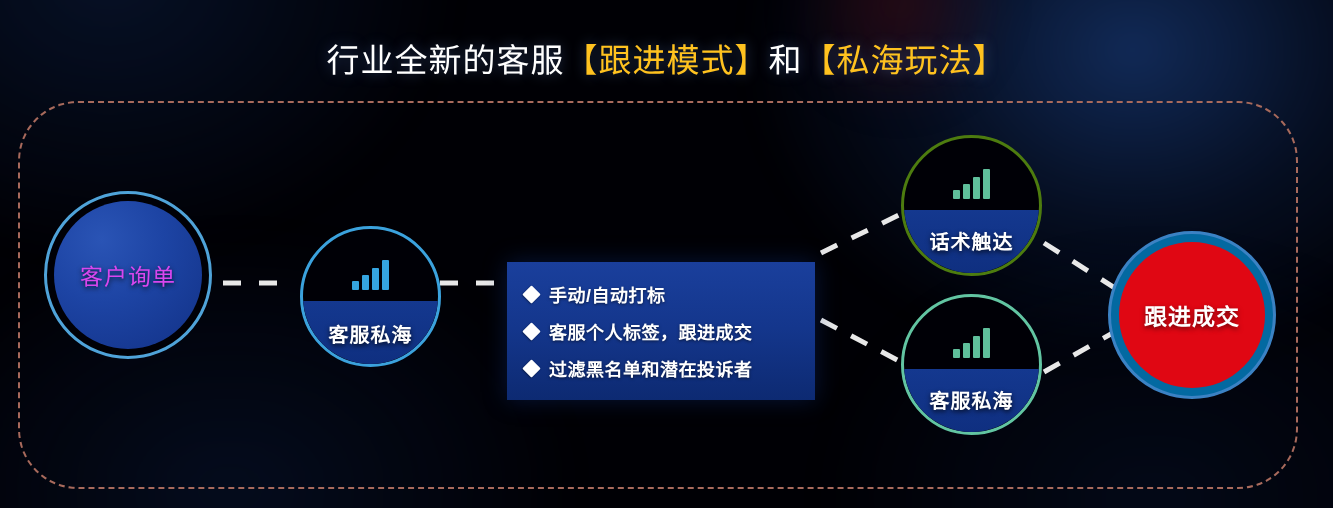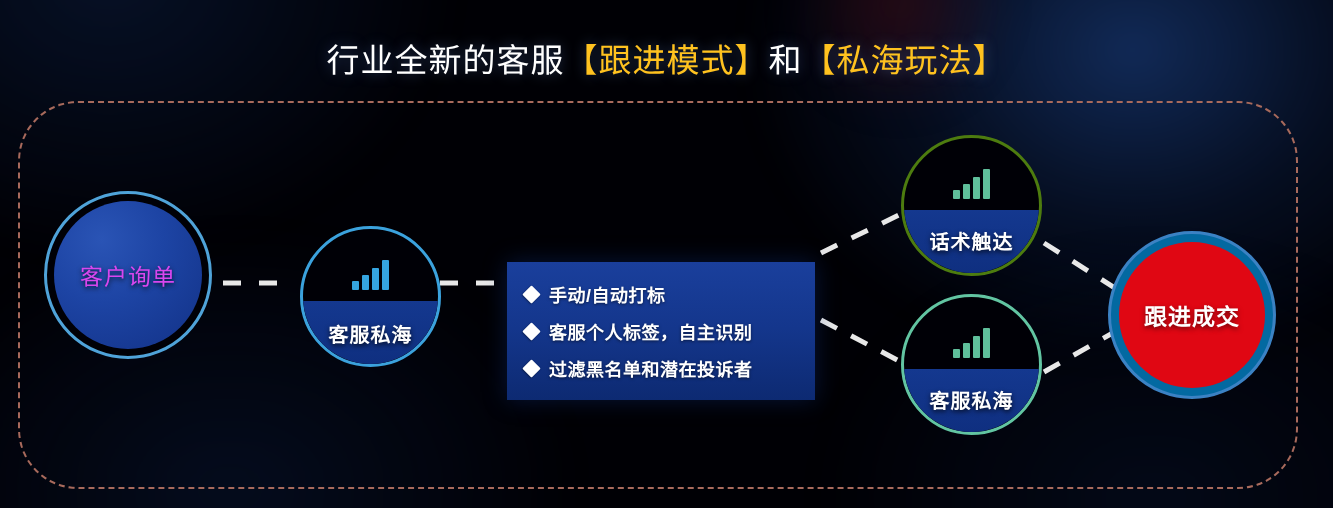--- a/index.html
+++ b/index.html
@@ -185,21 +185,21 @@
     <div class="cap">客服私海</div>
   </div>
 
   <div class="feature-box">
     <div class="feat-row">
       <span class="dmd"></span>
       <span class="txt">手动/自动打标</span>
     </div>
     <div class="feat-row">
       <span class="dmd"></span>
-      <span class="txt">客服个人标签，自主识别</span>
+      <span class="txt">客服个人标签，跟进成交</span>
     </div>
     <div class="feat-row">
       <span class="dmd"></span>
       <span class="txt">过滤黑名单和潜在投诉者</span>
     </div>
   </div>
 
   <div class="node node-half node-script">
     <div class="halffill"></div>
     <div class="bars">

